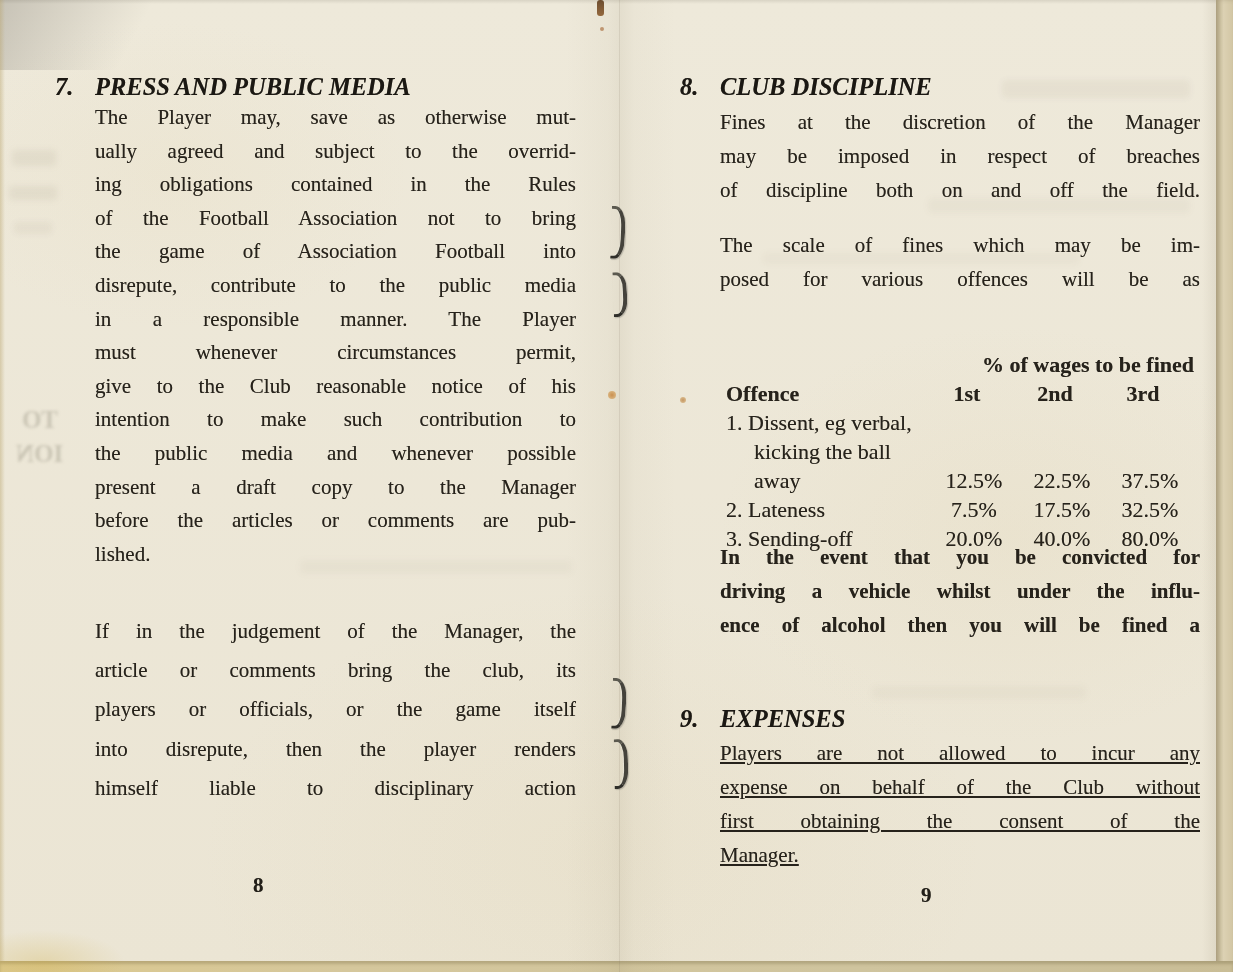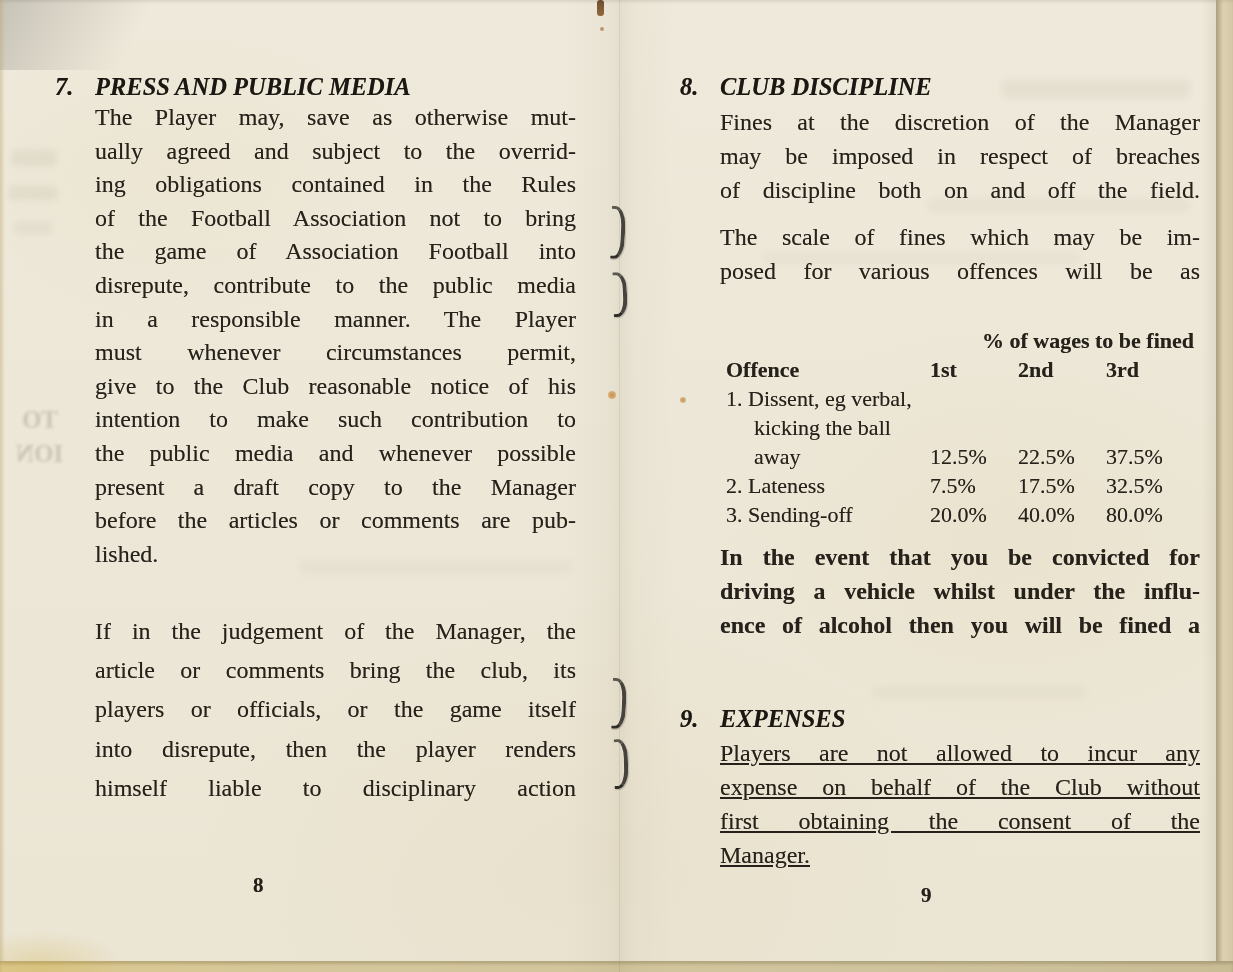--- a/index.html
+++ b/index.html
@@ -58,45 +58,45 @@
   .sm3{left:14px;top:222px;width:38px;height:12px;opacity:.8;}
   .sm4{left:1002px;top:80px;width:188px;height:18px;opacity:.8;}
   .sm5{left:928px;top:198px;width:262px;height:15px;opacity:.6;}
   .sm6{left:762px;top:252px;width:318px;height:13px;opacity:.45;}
   .sm7{left:300px;top:560px;width:272px;height:14px;opacity:.55;}
   .sm8{left:872px;top:686px;width:214px;height:13px;opacity:.5;}
   
   .heading{position:absolute;font-weight:bold;font-size:24.5px;line-height:30px;white-space:nowrap;
     color:#1b1813;text-shadow:0 0 0.6px rgba(30,25,15,0.55);font-style:italic;}
   .hnum{display:inline-block;width:40px;}
-  .body{position:absolute;font-size:24px;color:#26221b;
+  .body{position:absolute;font-size:21px;color:#26221b;
     text-shadow:0 0 0.5px rgba(40,35,25,0.45);}
   .tline{text-align:justify;text-align-last:justify;}
   .tline-rag{text-align-last:left;}
   .p-left1{left:95px;top:101px;width:481px;line-height:33.6px;}
   .p-left2{left:95px;top:612px;width:481px;line-height:39.2px;}
   .h-left7{left:55px;top:72px;}
   .h-right8{left:680px;top:72px;}
   .p-right1{left:720px;top:105px;width:480px;line-height:34px;}
-  .p-right2{left:720px;top:220px;width:480px;line-height:34px;}
+  .p-right2{left:720px;top:228px;width:480px;line-height:34px;}
   .p-right3{left:720px;top:540px;width:480px;line-height:34px;font-weight:bold;}
   .h-right9{left:680px;top:704px;}
   .p-right4{left:720px;top:736px;width:480px;line-height:34px;text-decoration:underline;}
   .pagenum{position:absolute;font-size:21px;font-weight:bold;color:#221f19;
     text-shadow:0 0 0.5px rgba(40,35,25,0.5);}
   .pn-left{left:253px;top:873px;}
   .pn-right{left:921px;top:883px;}
   
   .ftable{position:absolute;left:726px;top:327px;width:468px;font-size:22px;line-height:29px;
     color:#26221b;text-shadow:0 0 0.5px rgba(40,35,25,0.45);}
-  .t-note{height:28px;line-height:28px;text-align:right;font-weight:bold;white-space:nowrap;}
+  .t-note{height:28px;line-height:28px;text-align:right;font-weight:bold;white-space:nowrap;margin-top:24px;}
   .t-row{display:flex;align-items:flex-end;}
   .t-label{flex:1;white-space:nowrap;}
   .t-label .cont{padding-left:28px;}
-  .t-col{width:88px;text-align:left;white-space:nowrap;}
+  .t-col{width:88px;text-align:center;white-space:nowrap;}
   .t-head .t-label, .t-head .t-col{font-weight:bold;}
   .t-head .t-col{padding-right:14px;box-sizing:border-box;}
 </style>
 </head>
 <body>
 
 <div class="scan">
 
   <div class="corner-tl"></div>
   <div class="edge-top"></div>

